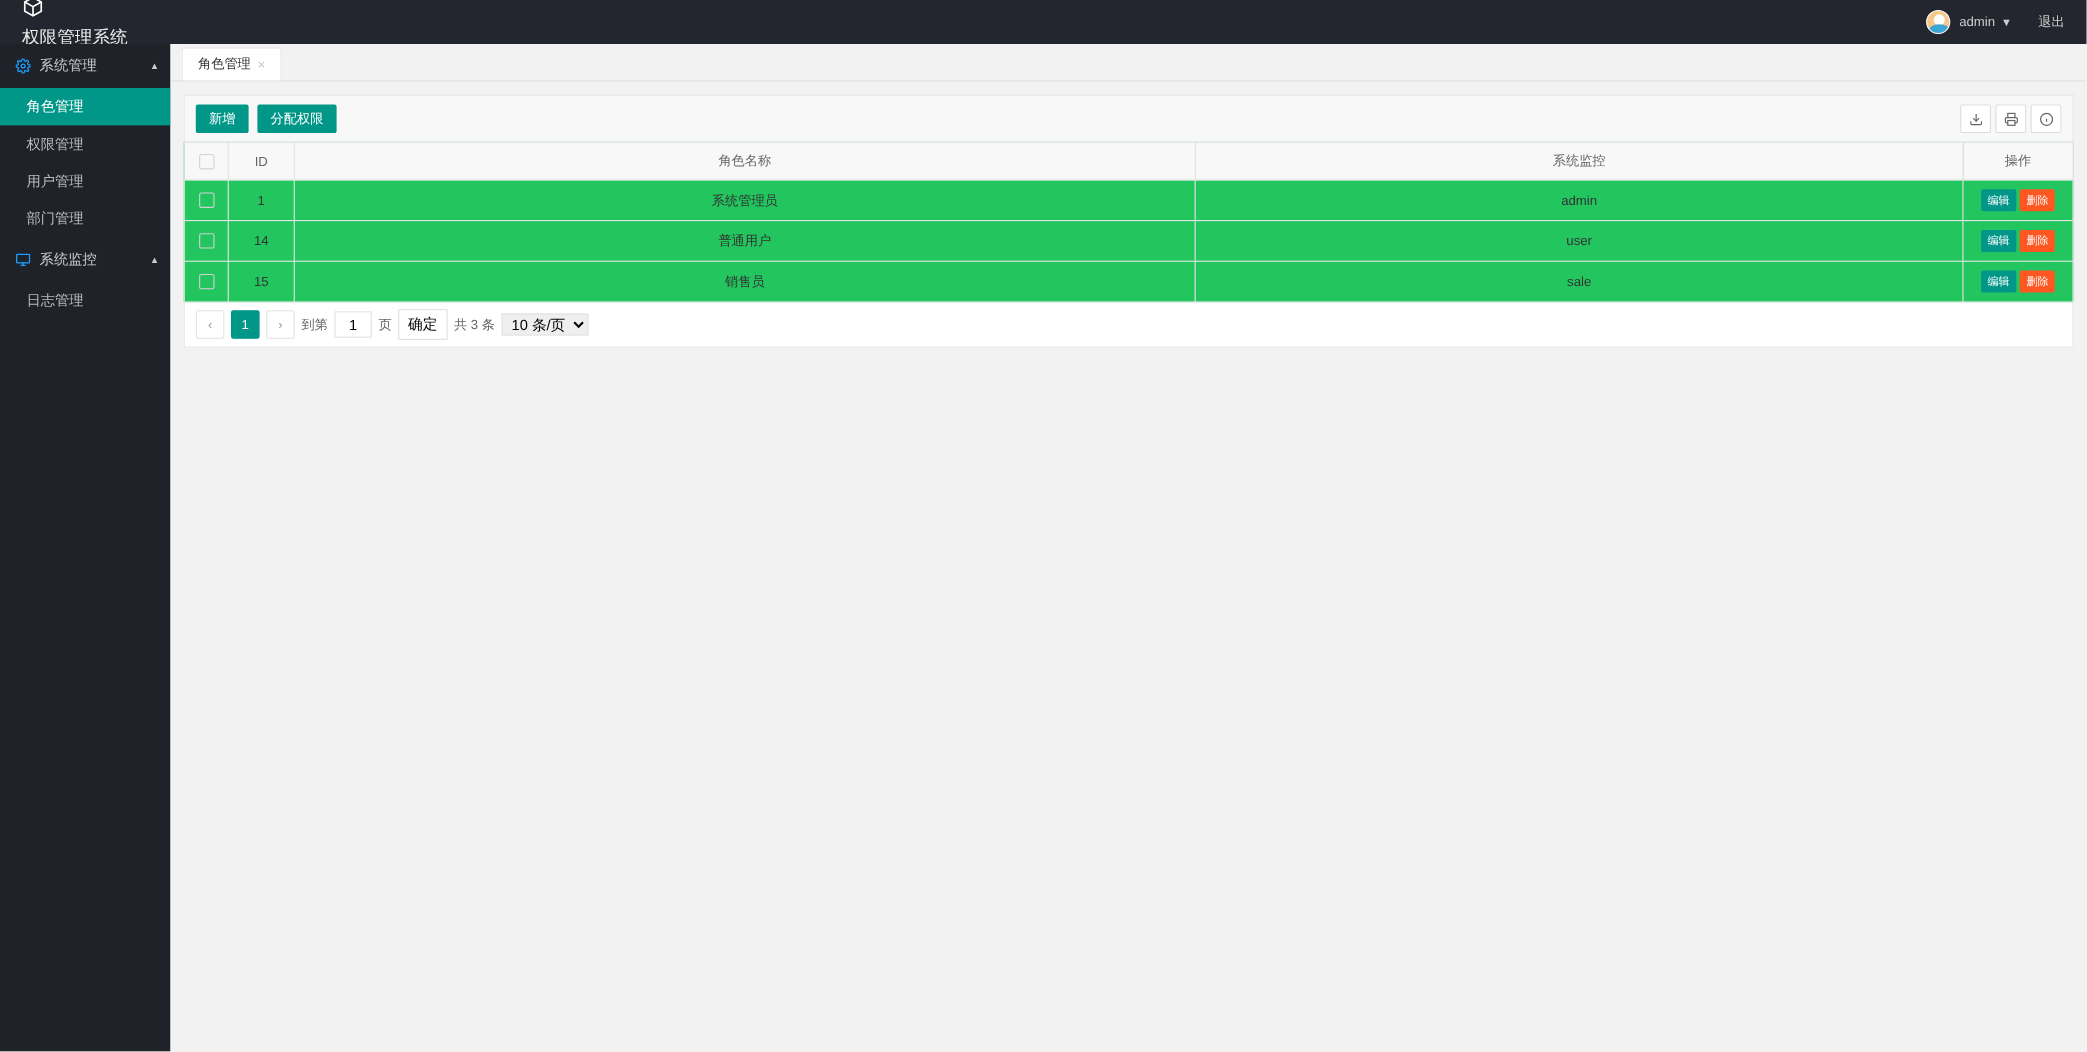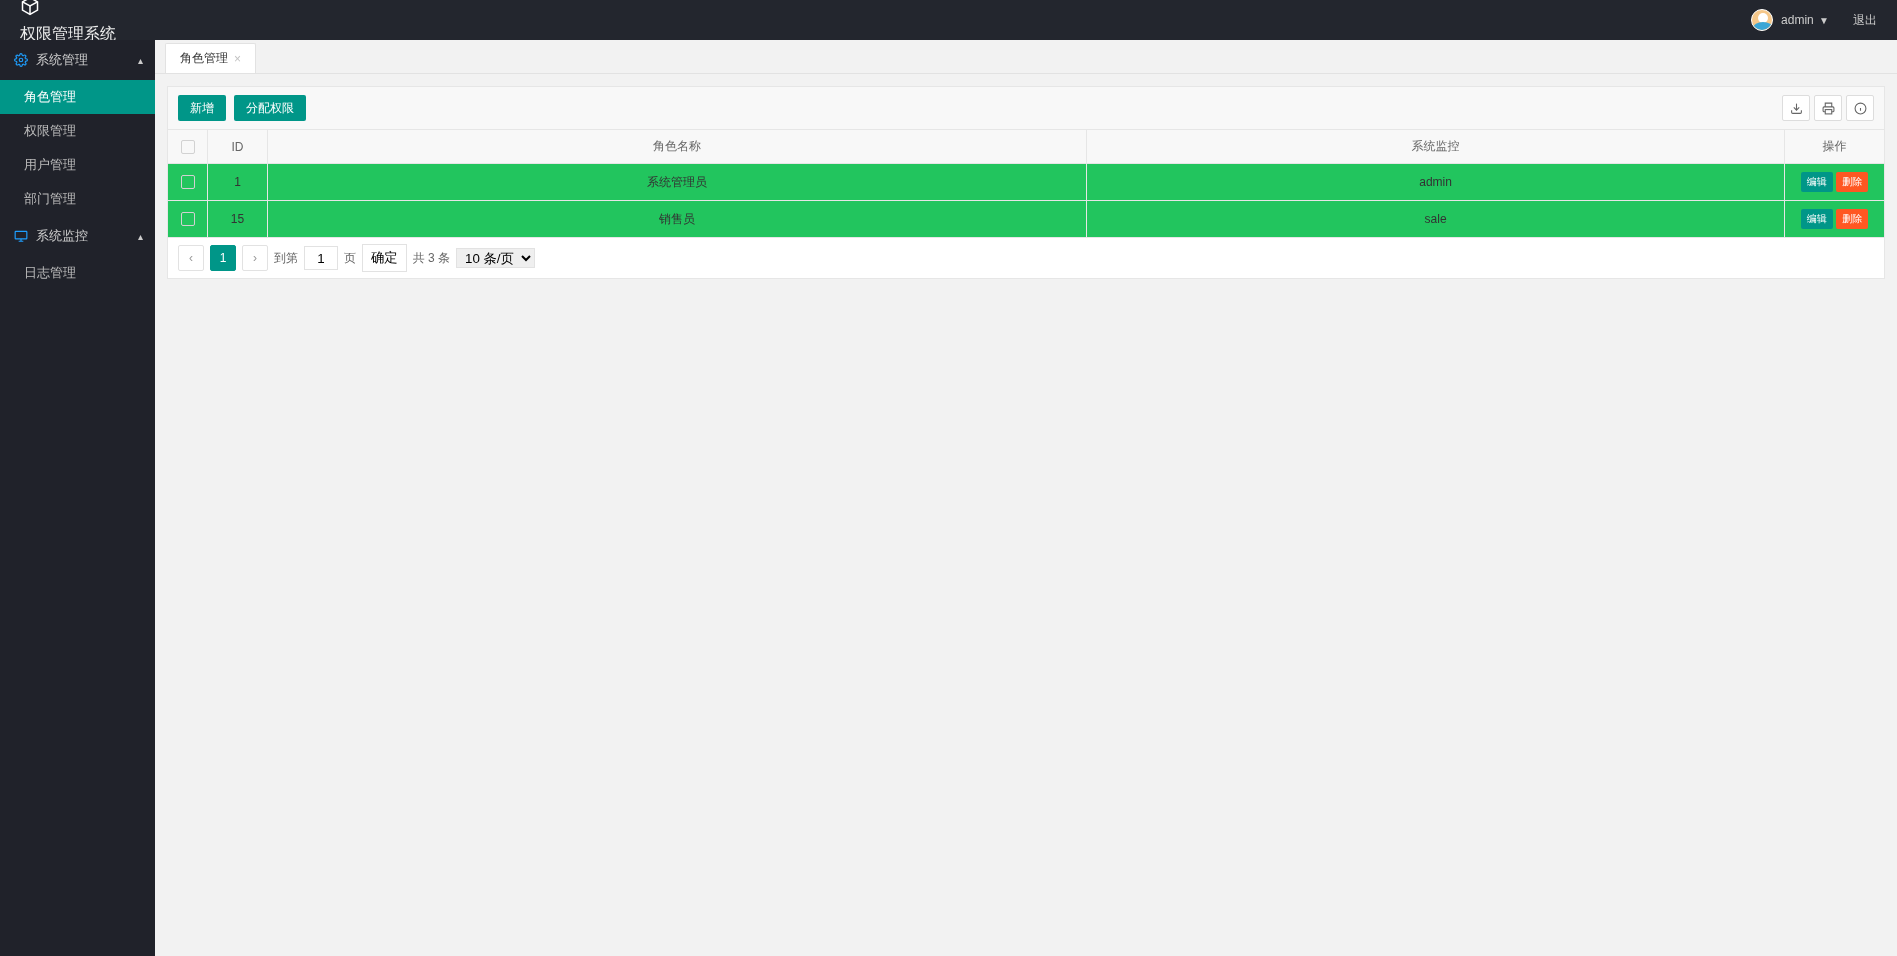--- a/index.html
+++ b/index.html
@@ -172,20 +172,30 @@
             <th>系统监控</th>
             <th class="col-action">操作</th>
           </tr>
         </thead>
         <tbody>
           <tr>
             <td><span class="checkbox"></span></td>
             <td>1</td>
             <td>系统管理员</td>
             <td>admin</td>
+            <td>
+              <button class="btn btn-primary btn-mini">编辑</button>
+              <button class="btn btn-danger btn-mini">删除</button>
+            </td>
+          </tr>
+          <tr>
+            <td><span class="checkbox"></span></td>
+            <td>14</td>
+            <td>普通用户</td>
+            <td>user</td>
             <td>
               <button class="btn btn-primary btn-mini">编辑</button>
               <button class="btn btn-danger btn-mini">删除</button>
             </td>
           </tr>
           <tr>
             <td><span class="checkbox"></span></td>
             <td>15</td>
             <td>销售员</td>
             <td>sale</td>

